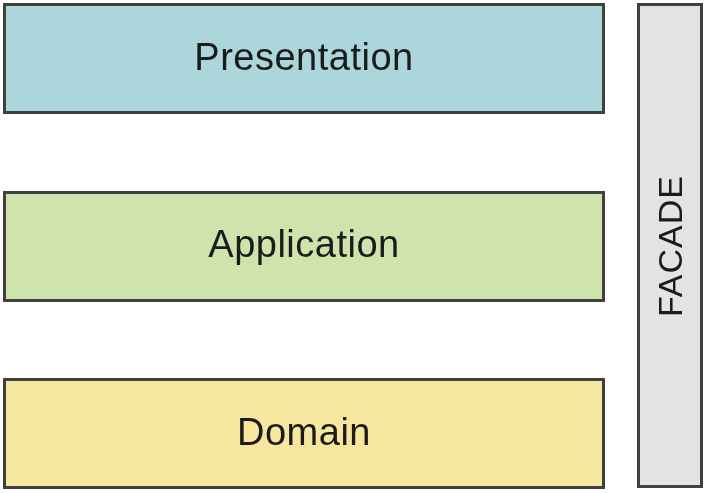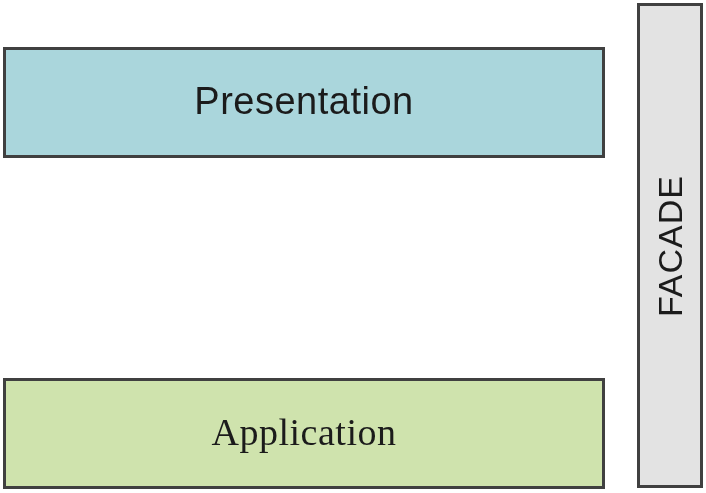--- a/index.html
+++ b/index.html
@@ -25,21 +25,20 @@
     flex-direction: column;
     justify-content: space-between;
   }
   .layer {
     box-sizing: border-box;
     height: 111px;
     border: 3px solid #404040;
     display: flex;
     align-items: center;
     justify-content: center;
-    margin-top: 44px;
   }
   .layer-label {
     font-size: 38px;
     font-weight: 400;
     color: #1b1b1b;
     letter-spacing: 0.5px;
     line-height: 1;
     padding-bottom: 4px;
   }
   .facade-bar {
@@ -68,24 +67,27 @@
 <body>
 
 <div class="canvas">
 
   <div class="layers">
 
     <div class="layer" style="background: rgb(170, 214, 220);">
       <span class="layer-label">Presentation</span>
     </div>
 
-    <div class="layer" style="background: rgb(207, 227, 173); font-family: Liberation Serif, serif;">
+    <div class="layer" style="background: rgb(207, 227, 173);">
       <span class="layer-label">Application</span>
     </div>
 
+    <div class="layer" style="background: rgb(247, 230, 158);">
+      <span class="layer-label">Domain</span>
+    </div>
 
 
   </div>
 
   <div class="facade-bar" style="background: rgb(227, 227, 227);">
     <span class="facade-label">FACADE</span>
   </div>
 
 </div>
 

